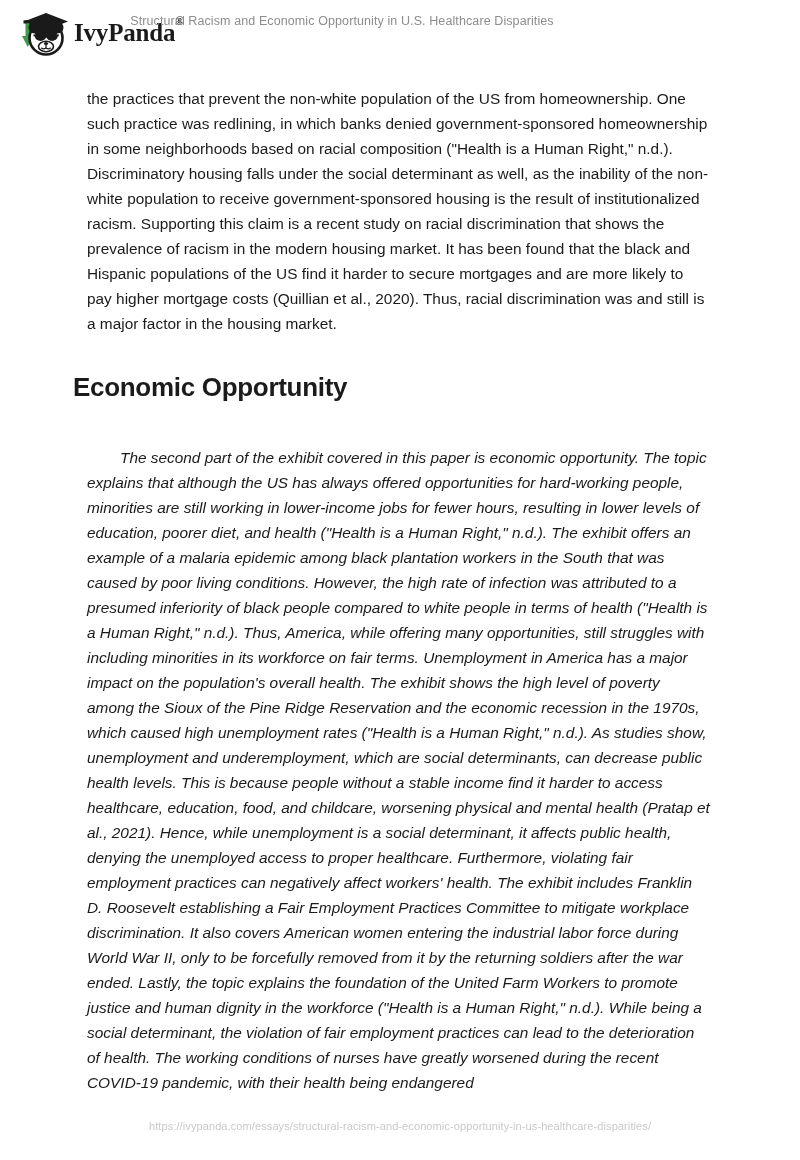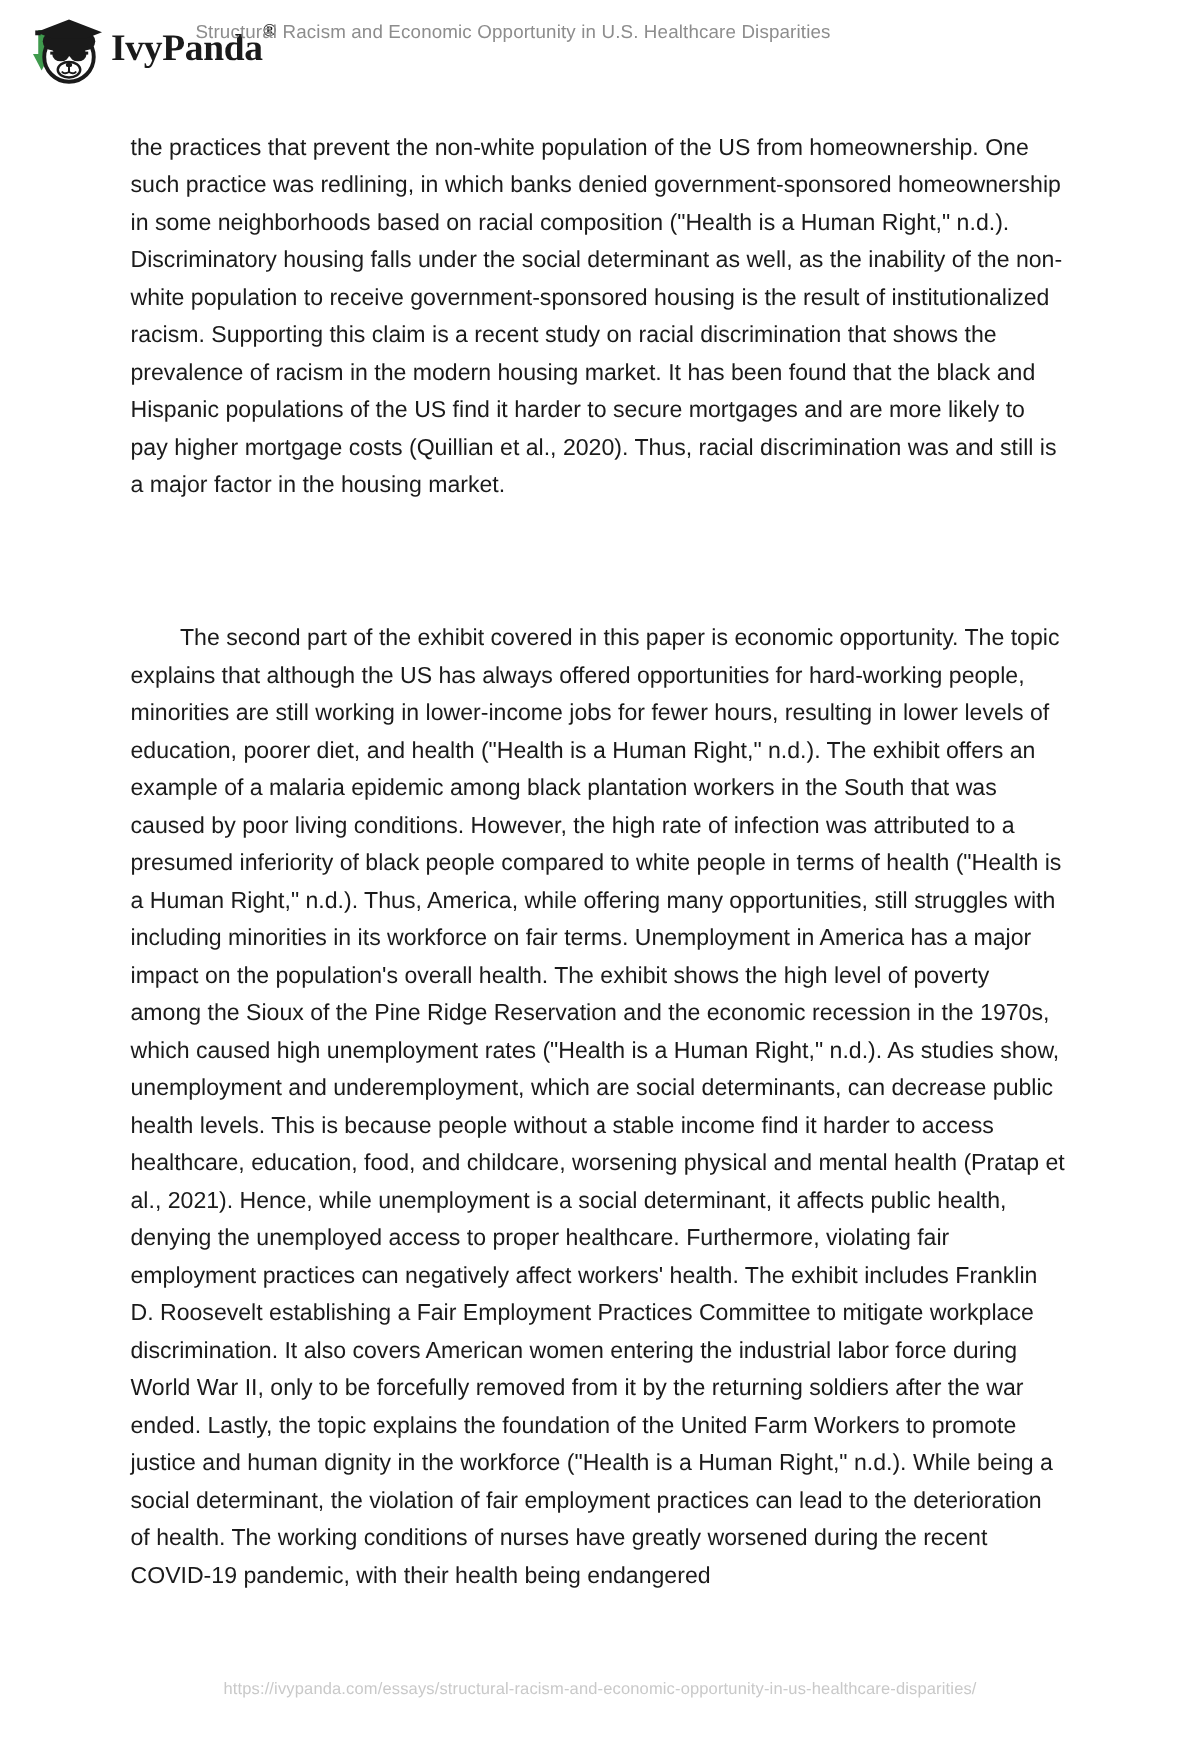--- a/index.html
+++ b/index.html
@@ -76,20 +76,21 @@
   }
   .para {
     font-size: 15.4px;
     line-height: 25px;
     color: #1b1b1b;
     margin: 14px;
     text-align: left;
   }
   .para.indented {
     text-indent: 33px;
+    font-style: italic;
   }
   .section-heading {
     font-size: 26px;
     font-weight: bold;
     color: #1b1b1b;
     margin: 0;
     line-height: 32px;
     letter-spacing: -0.3px;
   }
   .spacer-before-heading { height: 21px; }
@@ -152,20 +153,21 @@
 
   <div class="header-title">Structural Racism and Economic Opportunity in U.S. Healthcare Disparities</div>
 </div>
 
 <div class="doc-body">
 
   <p class="para">the practices that prevent the non-white population of the US from homeownership. One such practice was redlining, in which banks denied government-sponsored homeownership in some neighborhoods based on racial composition ("Health is a Human Right," n.d.). Discriminatory housing falls under the social determinant as well, as the inability of the non-white population to receive government-sponsored housing is the result of institutionalized racism. Supporting this claim is a recent study on racial discrimination that shows the prevalence of racism in the modern housing market. It has been found that the black and Hispanic populations of the US find it harder to secure mortgages and are more likely to pay higher mortgage costs (Quillian et al., 2020). Thus, racial discrimination was and still is a major factor in the housing market.</p>
 
   <div class="spacer-before-heading"></div>
 
+  <h2 class="section-heading">Economic Opportunity</h2>
 
   <div class="spacer-after-heading"></div>
 
   <p class="para indented">The second part of the exhibit covered in this paper is economic opportunity. The topic explains that although the US has always offered opportunities for hard-working people, minorities are still working in lower-income jobs for fewer hours, resulting in lower levels of education, poorer diet, and health ("Health is a Human Right," n.d.). The exhibit offers an example of a malaria epidemic among black plantation workers in the South that was caused by poor living conditions. However, the high rate of infection was attributed to a presumed inferiority of black people compared to white people in terms of health ("Health is a Human Right," n.d.). Thus, America, while offering many opportunities, still struggles with including minorities in its workforce on fair terms. Unemployment in America has a major impact on the population's overall health. The exhibit shows the high level of poverty among the Sioux of the Pine Ridge Reservation and the economic recession in the 1970s, which caused high unemployment rates ("Health is a Human Right," n.d.). As studies show, unemployment and underemployment, which are social determinants, can decrease public health levels. This is because people without a stable income find it harder to access healthcare, education, food, and childcare, worsening physical and mental health (Pratap et al., 2021). Hence, while unemployment is a social determinant, it affects public health, denying the unemployed access to proper healthcare. Furthermore, violating fair employment practices can negatively affect workers' health. The exhibit includes Franklin D. Roosevelt establishing a Fair Employment Practices Committee to mitigate workplace discrimination. It also covers American women entering the industrial labor force during World War II, only to be forcefully removed from it by the returning soldiers after the war ended. Lastly, the topic explains the foundation of the United Farm Workers to promote justice and human dignity in the workforce ("Health is a Human Right," n.d.). While being a social determinant, the violation of fair employment practices can lead to the deterioration of health. The working conditions of nurses have greatly worsened during the recent COVID-19 pandemic, with their health being endangered</p>
 </div>
 
 <div class="page-footer">
   <span class="footer-url">https://ivypanda.com/essays/structural-racism-and-economic-opportunity-in-us-healthcare-disparities/</span>
 </div>
 

